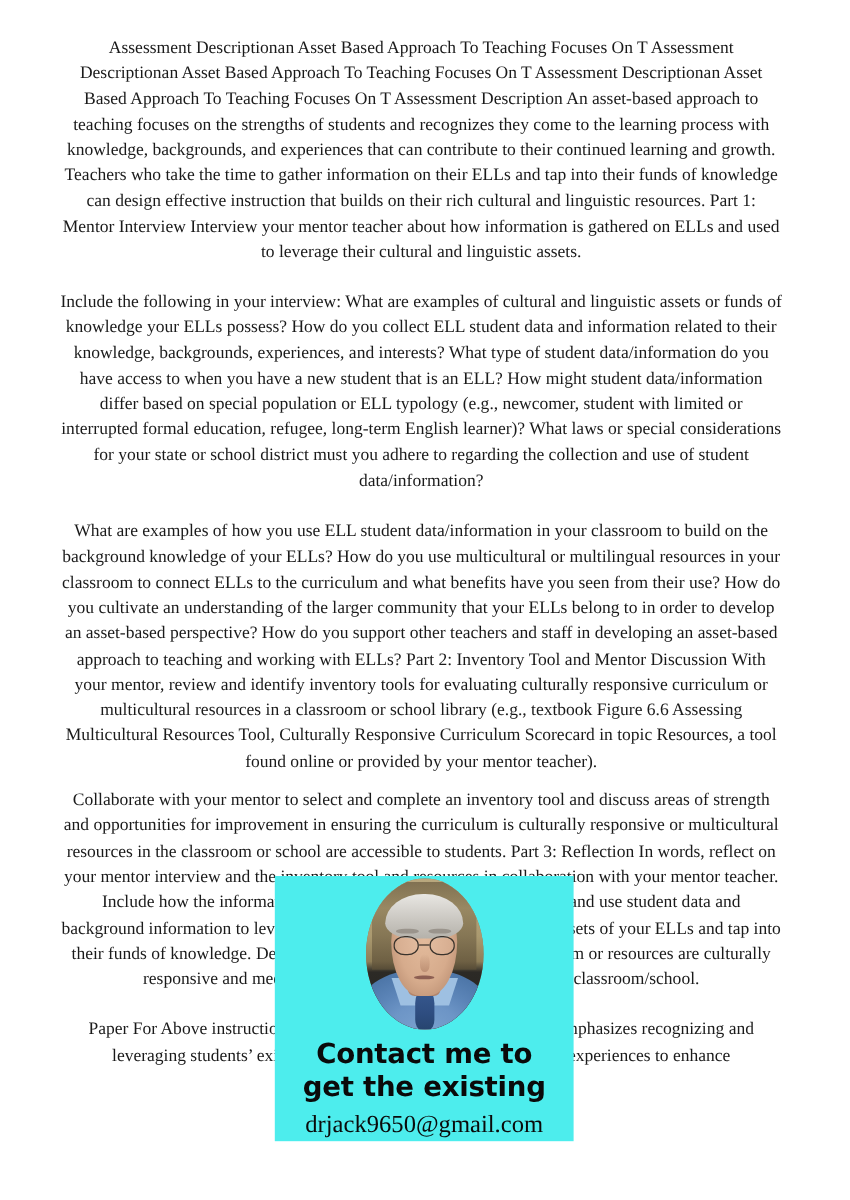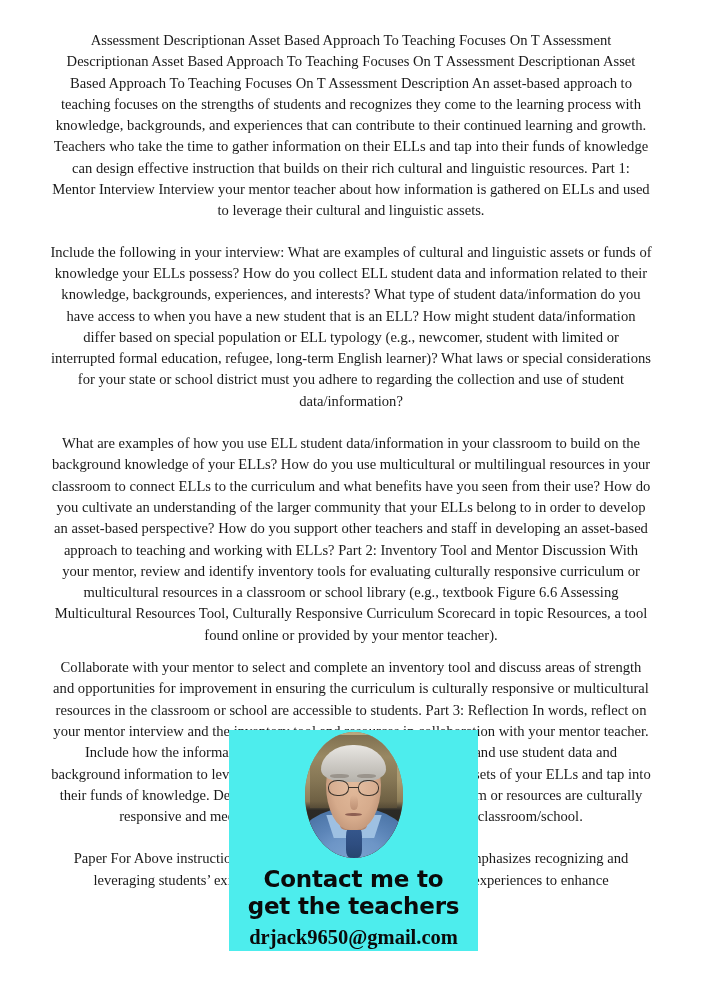--- a/index.html
+++ b/index.html
@@ -138,21 +138,21 @@
     font-weight: bold;
     font-size: 23px;
     line-height: 27px;
     color: #0a0a0a;
     text-align: center;
     letter-spacing: -0.2px;
   }
   .overlay-email {
     margin-top: 5px;
     font-family: "Liberation Serif", "DejaVu Serif", serif;
-    font-weight: bold;
+    font-weight: normal;
     font-size: 20.5px;
     line-height: 24px;
     color: #0a0a0a;
     text-align: center;
   }
 </style>
 </head>
 <body>
 
 <div class="page">
@@ -183,19 +183,19 @@
         <div class="lens l"></div>
         <div class="lens r"></div>
         <div class="bridge"></div>
       </div>
       <div class="nose"></div>
       <div class="mouth"></div>
     </div>
 
     <div class="overlay-headline">
       <div>Contact me to</div>
-      <div>get the teachers</div>
+      <div>get the existing</div>
     </div>
 
     <div class="overlay-email">drjack9650@gmail.com</div>
   </div>
 
 </div>
 
 </body></html>

